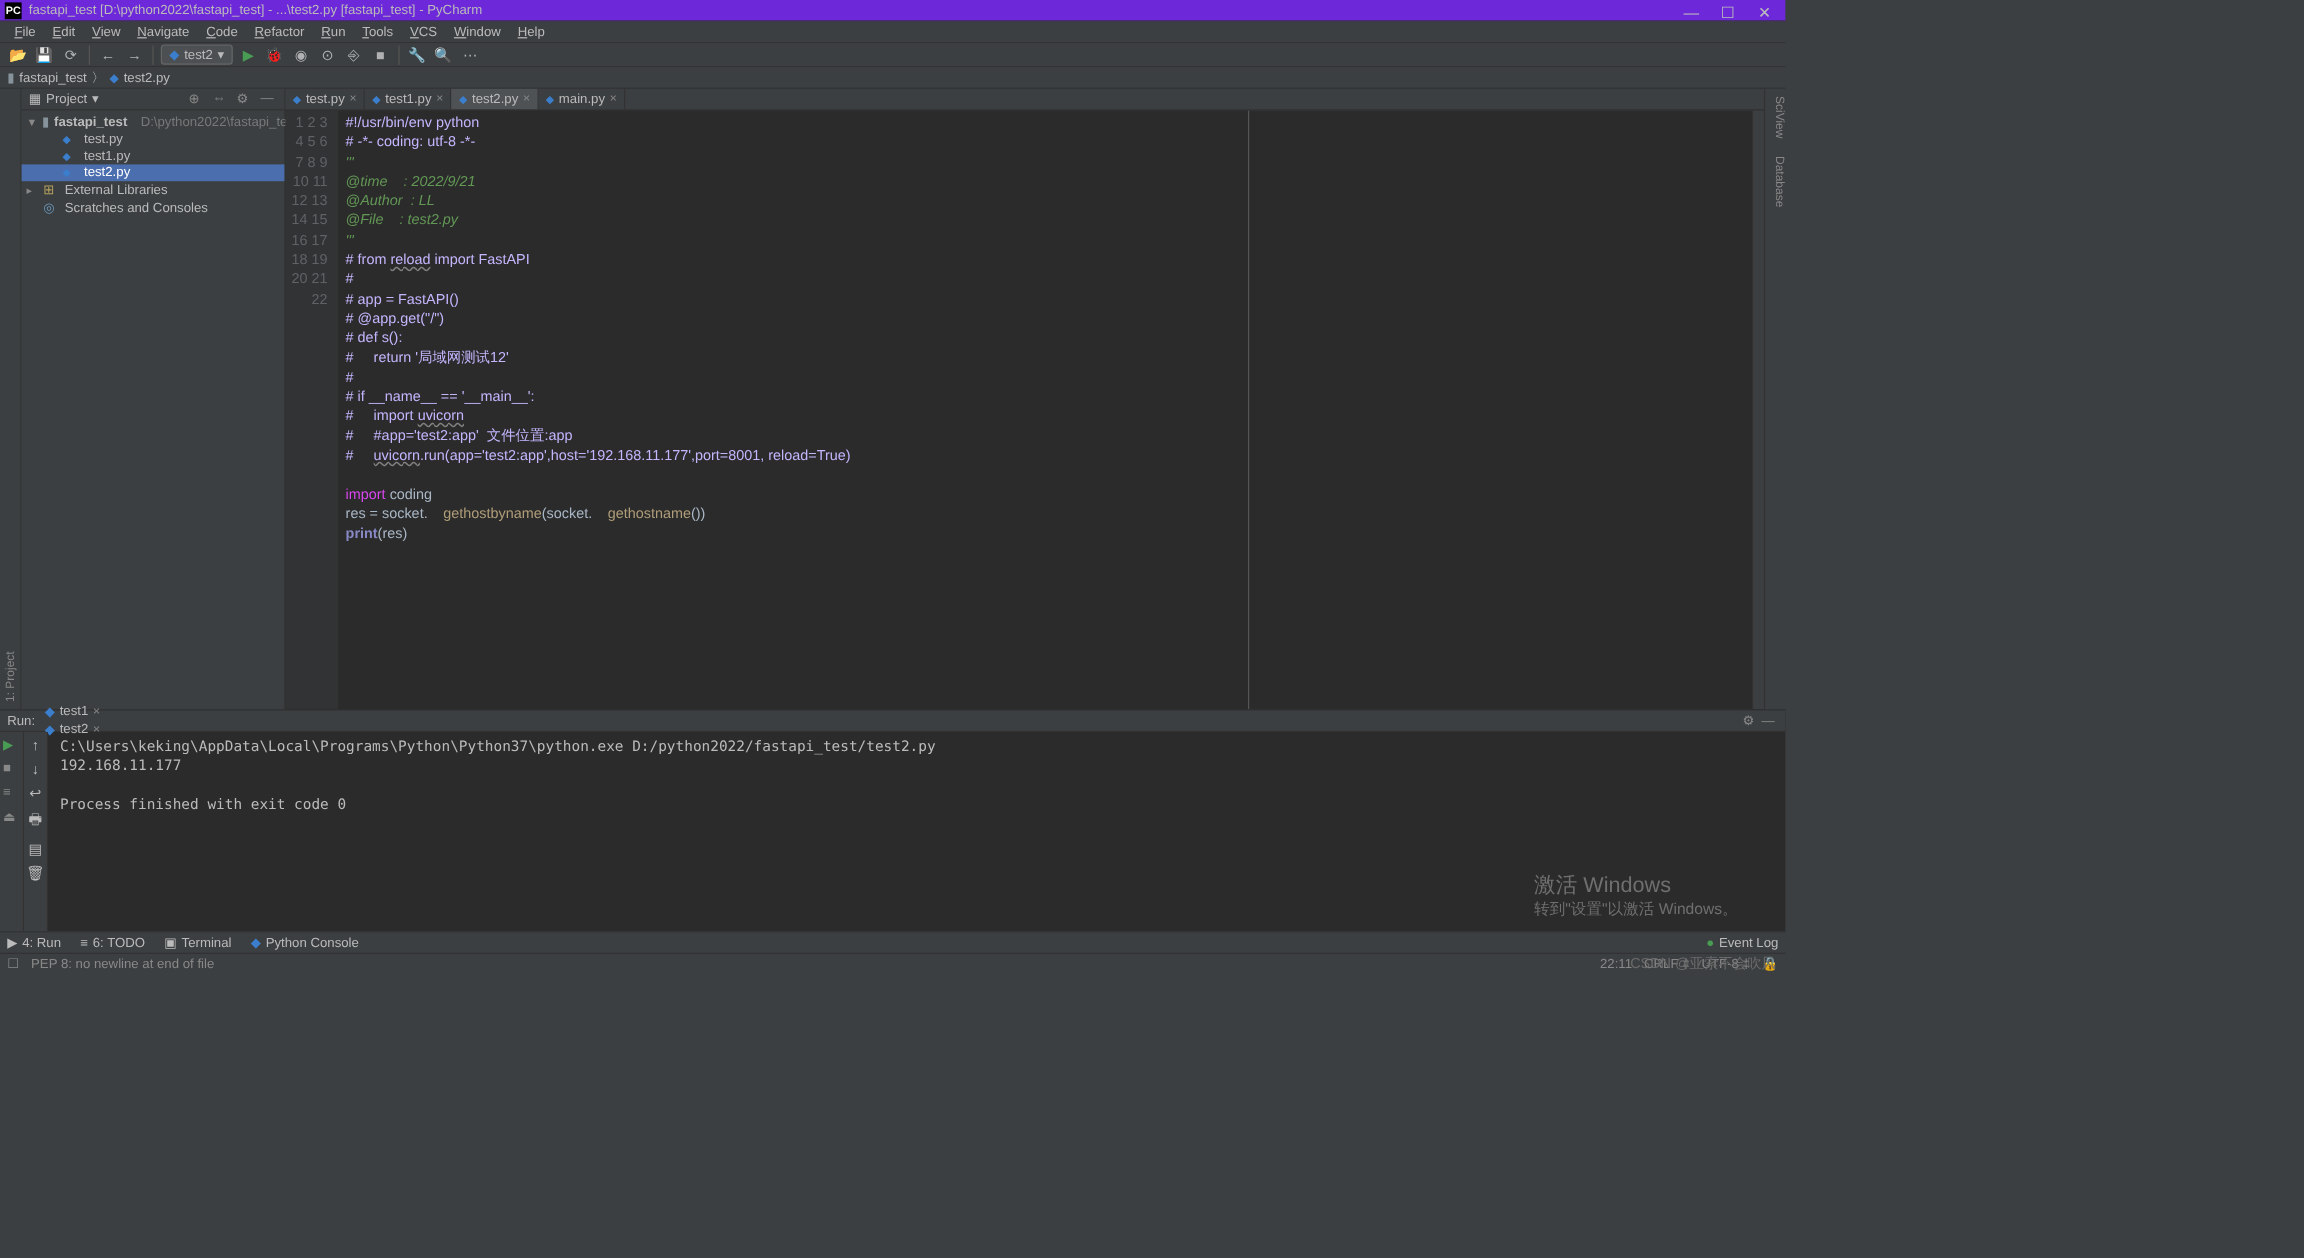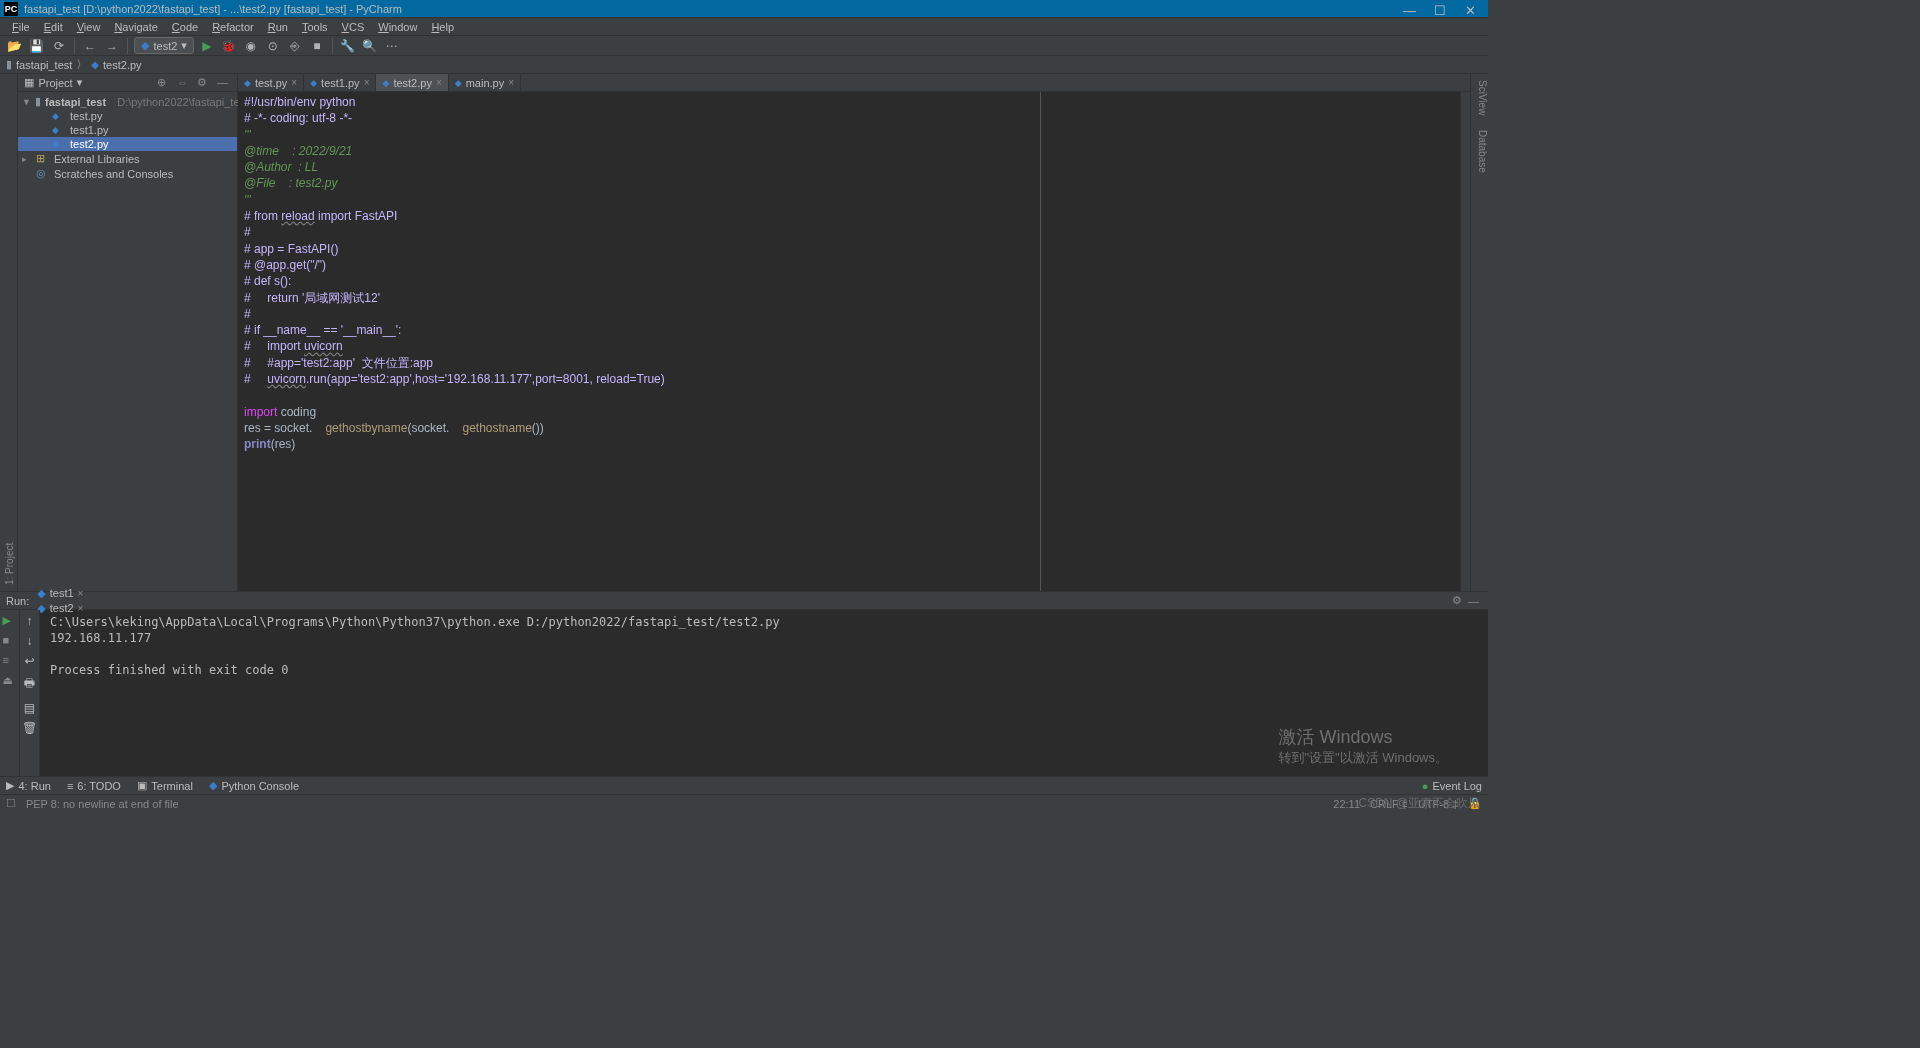--- a/index.html
+++ b/index.html
@@ -1,17 +1,17 @@
 <!DOCTYPE html>
 <html><head>
 <meta charset="utf-8">
 <style>
 * { margin: 0; padding: 0; box-sizing: border-box; font-family: "Segoe UI", Arial, sans-serif; }
 body { background: #3c3f41; color: #bbbbbb; font-size: 12px; overflow: hidden; width: 1488px; height: 812px; position: relative; }
-.titlebar { height: 18px; background: #0369a1; display: flex; align-items: center; padding: 0 4px; border-bottom: 1px solid #323232; }
+.titlebar { height: 18px; background: #6d28d9; display: flex; align-items: center; padding: 0 4px; border-bottom: 1px solid #323232; }
 .titlebar .app-icon { width: 14px; height: 14px; background: #000; margin-right: 6px; display: inline-flex; align-items: center; justify-content: center; font-size: 9px; color: #fff; font-weight: bold; }
 .titlebar .title { font-size: 11px; color: #bbb; flex: 1; }
 .titlebar .win-controls { display: flex; gap: 20px; padding-right: 8px; }
 .titlebar .win-btn { width: 11px; height: 11px; color: #bbb; font-size: 13px; cursor: pointer; }
 
 .menubar { height: 18px; background: #3c3f41; display: flex; align-items: center; padding: 0 6px; gap: 2px; border-bottom: 1px solid #323232; }
 .menubar .menu-item { padding: 1px 6px; font-size: 11px; color: #bbb; cursor: pointer; }
 
 .toolbar { height: 20px; background: #3c3f41; display: flex; align-items: center; padding: 0 6px; gap: 4px; border-bottom: 1px solid #323232; }
 .toolbar .tbtn { width: 18px; height: 18px; display: flex; align-items: center; justify-content: center; color: #afb1b3; font-size: 12px; cursor: pointer; }
@@ -223,20 +223,43 @@
           <span>test2.py</span>
           <span class="close">×</span>
         </div>
         <div class="editor-tab">
           <span class="pyicon">◆</span>
           <span>main.py</span>
           <span class="close">×</span>
         </div>
       </div>
     <div class="editor-body">
+      <div class="gutter" id="gutter">1
+2
+3
+4
+5
+6
+7
+8
+9
+10
+11
+12
+13
+14
+15
+16
+17
+18
+19
+20
+21
+22
+</div>
       <div class="code" id="code"><span class="c-comment">#!/usr/bin/env python</span>
 <span class="c-comment"># -*- coding: utf-8 -*-</span>
 <span class="c-doc">'''</span>
 <span class="c-doc">@time    : 2022/9/21</span>
 <span class="c-doc">@Author  : LL</span>
 <span class="c-doc">@File    : test2.py</span>
 <span class="c-doc">'''</span>
 <span class="c-comment"># from <span class="c-under">reload</span> import FastAPI</span>
 <span class="c-comment">#</span>
 <span class="c-comment"># app = FastAPI()</span>

